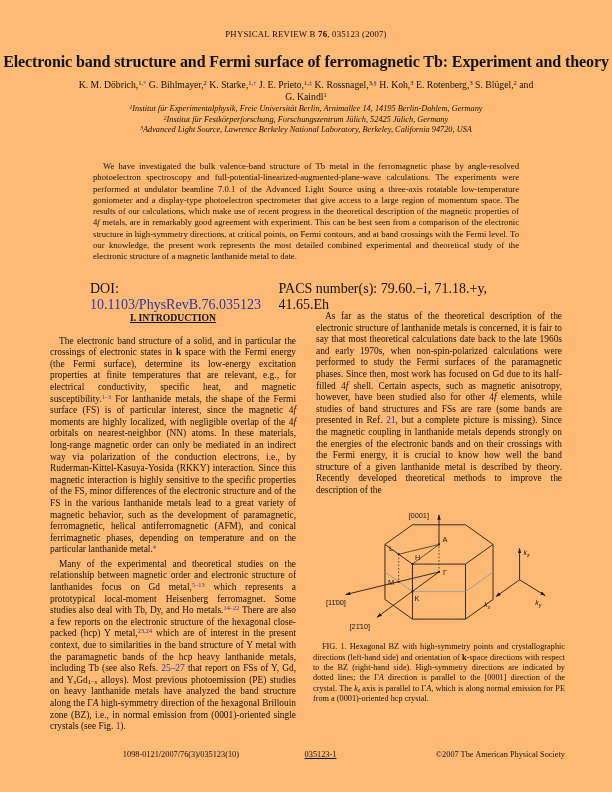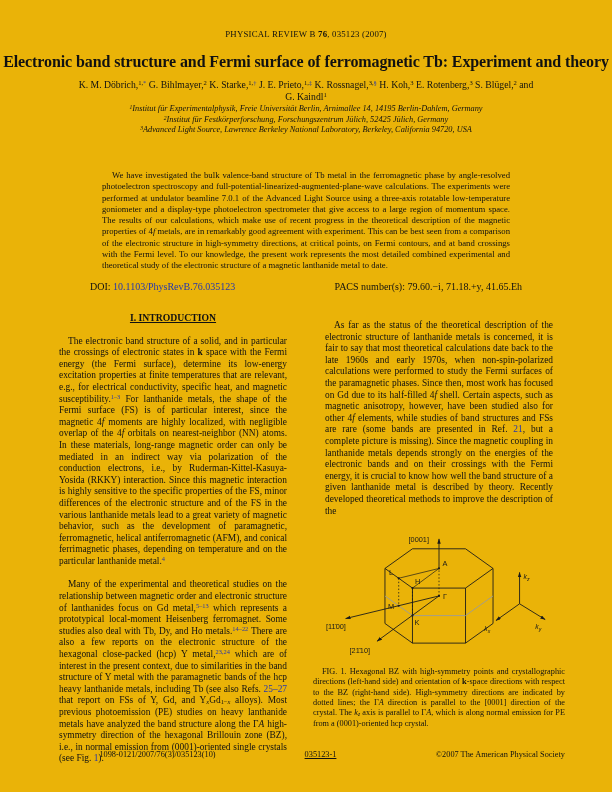--- a/index.html
+++ b/index.html
@@ -1,43 +1,43 @@
 <!DOCTYPE html>
 <html><head>
 <meta charset="utf-8">
 <style>
   html,body{margin:0;padding:0;background:#ffffff;}
-  #page{position:relative;width:612px;height:792px;background:#eab308;overflow:hidden;
+  #page{position:relative;width:612px;height:792px;background:#fdba74;overflow:hidden;
         font-family:"Liberation Serif", serif;color:#111;}
   .center{text-align:center;}
   #journal-header{position:absolute;top:29px;left:0;right:0;font-size:8.8px;letter-spacing:0.2px;}
   #title{position:absolute;top:53px;left:0;right:0;font-size:16px;font-weight:bold;white-space:nowrap;letter-spacing:-0.1px;}
   #authors{position:absolute;top:79px;left:40px;right:40px;font-size:9.7px;line-height:11.5px;}
   #affiliations{position:absolute;top:104px;left:40px;right:40px;font-size:8.3px;font-style:italic;line-height:10.6px;}
   #received{position:absolute;top:139px;left:40px;right:40px;font-size:8.8px;}
   #abstract{position:absolute;top:158px;left:90px;width:432px;font-size:8.7px;line-height:11.3px;
             text-align:justify;}
   #abstract .par{text-indent:10px;}
-  #doi-row{position:absolute;top:281px;left:90px;width:432px;font-size:10px;display:flex;justify-content:space-between;}
+  #doi-row{position:absolute;top:281px;left:90px;width:432px;font-size:14px;display:flex;justify-content:space-between;}
   #columns{position:absolute;top:308px;left:47px;width:518px;display:flex;gap:14px;}
   .col{width:252px;font-size:9.4px;line-height:11.6px;text-align:justify;}
   .sec-head{text-align:center;font-weight:bold;font-size:9.7px;margin:4px 0 12px 0;text-decoration:underline;}
-  .par{text-indent:9px;margin:12px;}
+  .par{text-indent:9px;margin:3px;}
   .par + .par{margin-top:0;}
   .noindent{text-indent:0;}
   .m-b{font-weight:bold;}
   .m-i{font-style:italic;}
   .m-blue{color:#2436ae;}
   .m-sup{font-size:68%;vertical-align:0.4em;line-height:0;}
   .m-sub{font-size:68%;vertical-align:-0.2em;line-height:0;}
   a.doi{color:#2436ae;text-decoration:none;cursor:pointer;}
   #figure-wrap{margin-top:8px;text-align:center;}
   #fig-caption{margin-top:6px;font-size:8.25px;line-height:10.4px;text-align:justify;text-indent:9px;}
   #footer{position:absolute;top:750px;left:47px;width:518px;font-size:8.3px;display:flex;}
-  #footer .f-left{flex:1;text-align:center;margin-left:29px;}
+  #footer .f-left{flex:1;text-align:right;margin-left:29px;}
   #footer .f-center{flex:1;text-align:center;text-decoration:underline;}
   #footer .f-right{flex:1;text-align:right;white-space:nowrap;}
   svg text{font-family:"Liberation Sans", sans-serif;fill:#1a1a1a;}
 </style>
 </head>
 <body>
 
 <div id="page">
 
   <div id="journal-header" class="center">PHYSICAL REVIEW B <span class="m-b">76</span>, 035123 (2007)</div>

